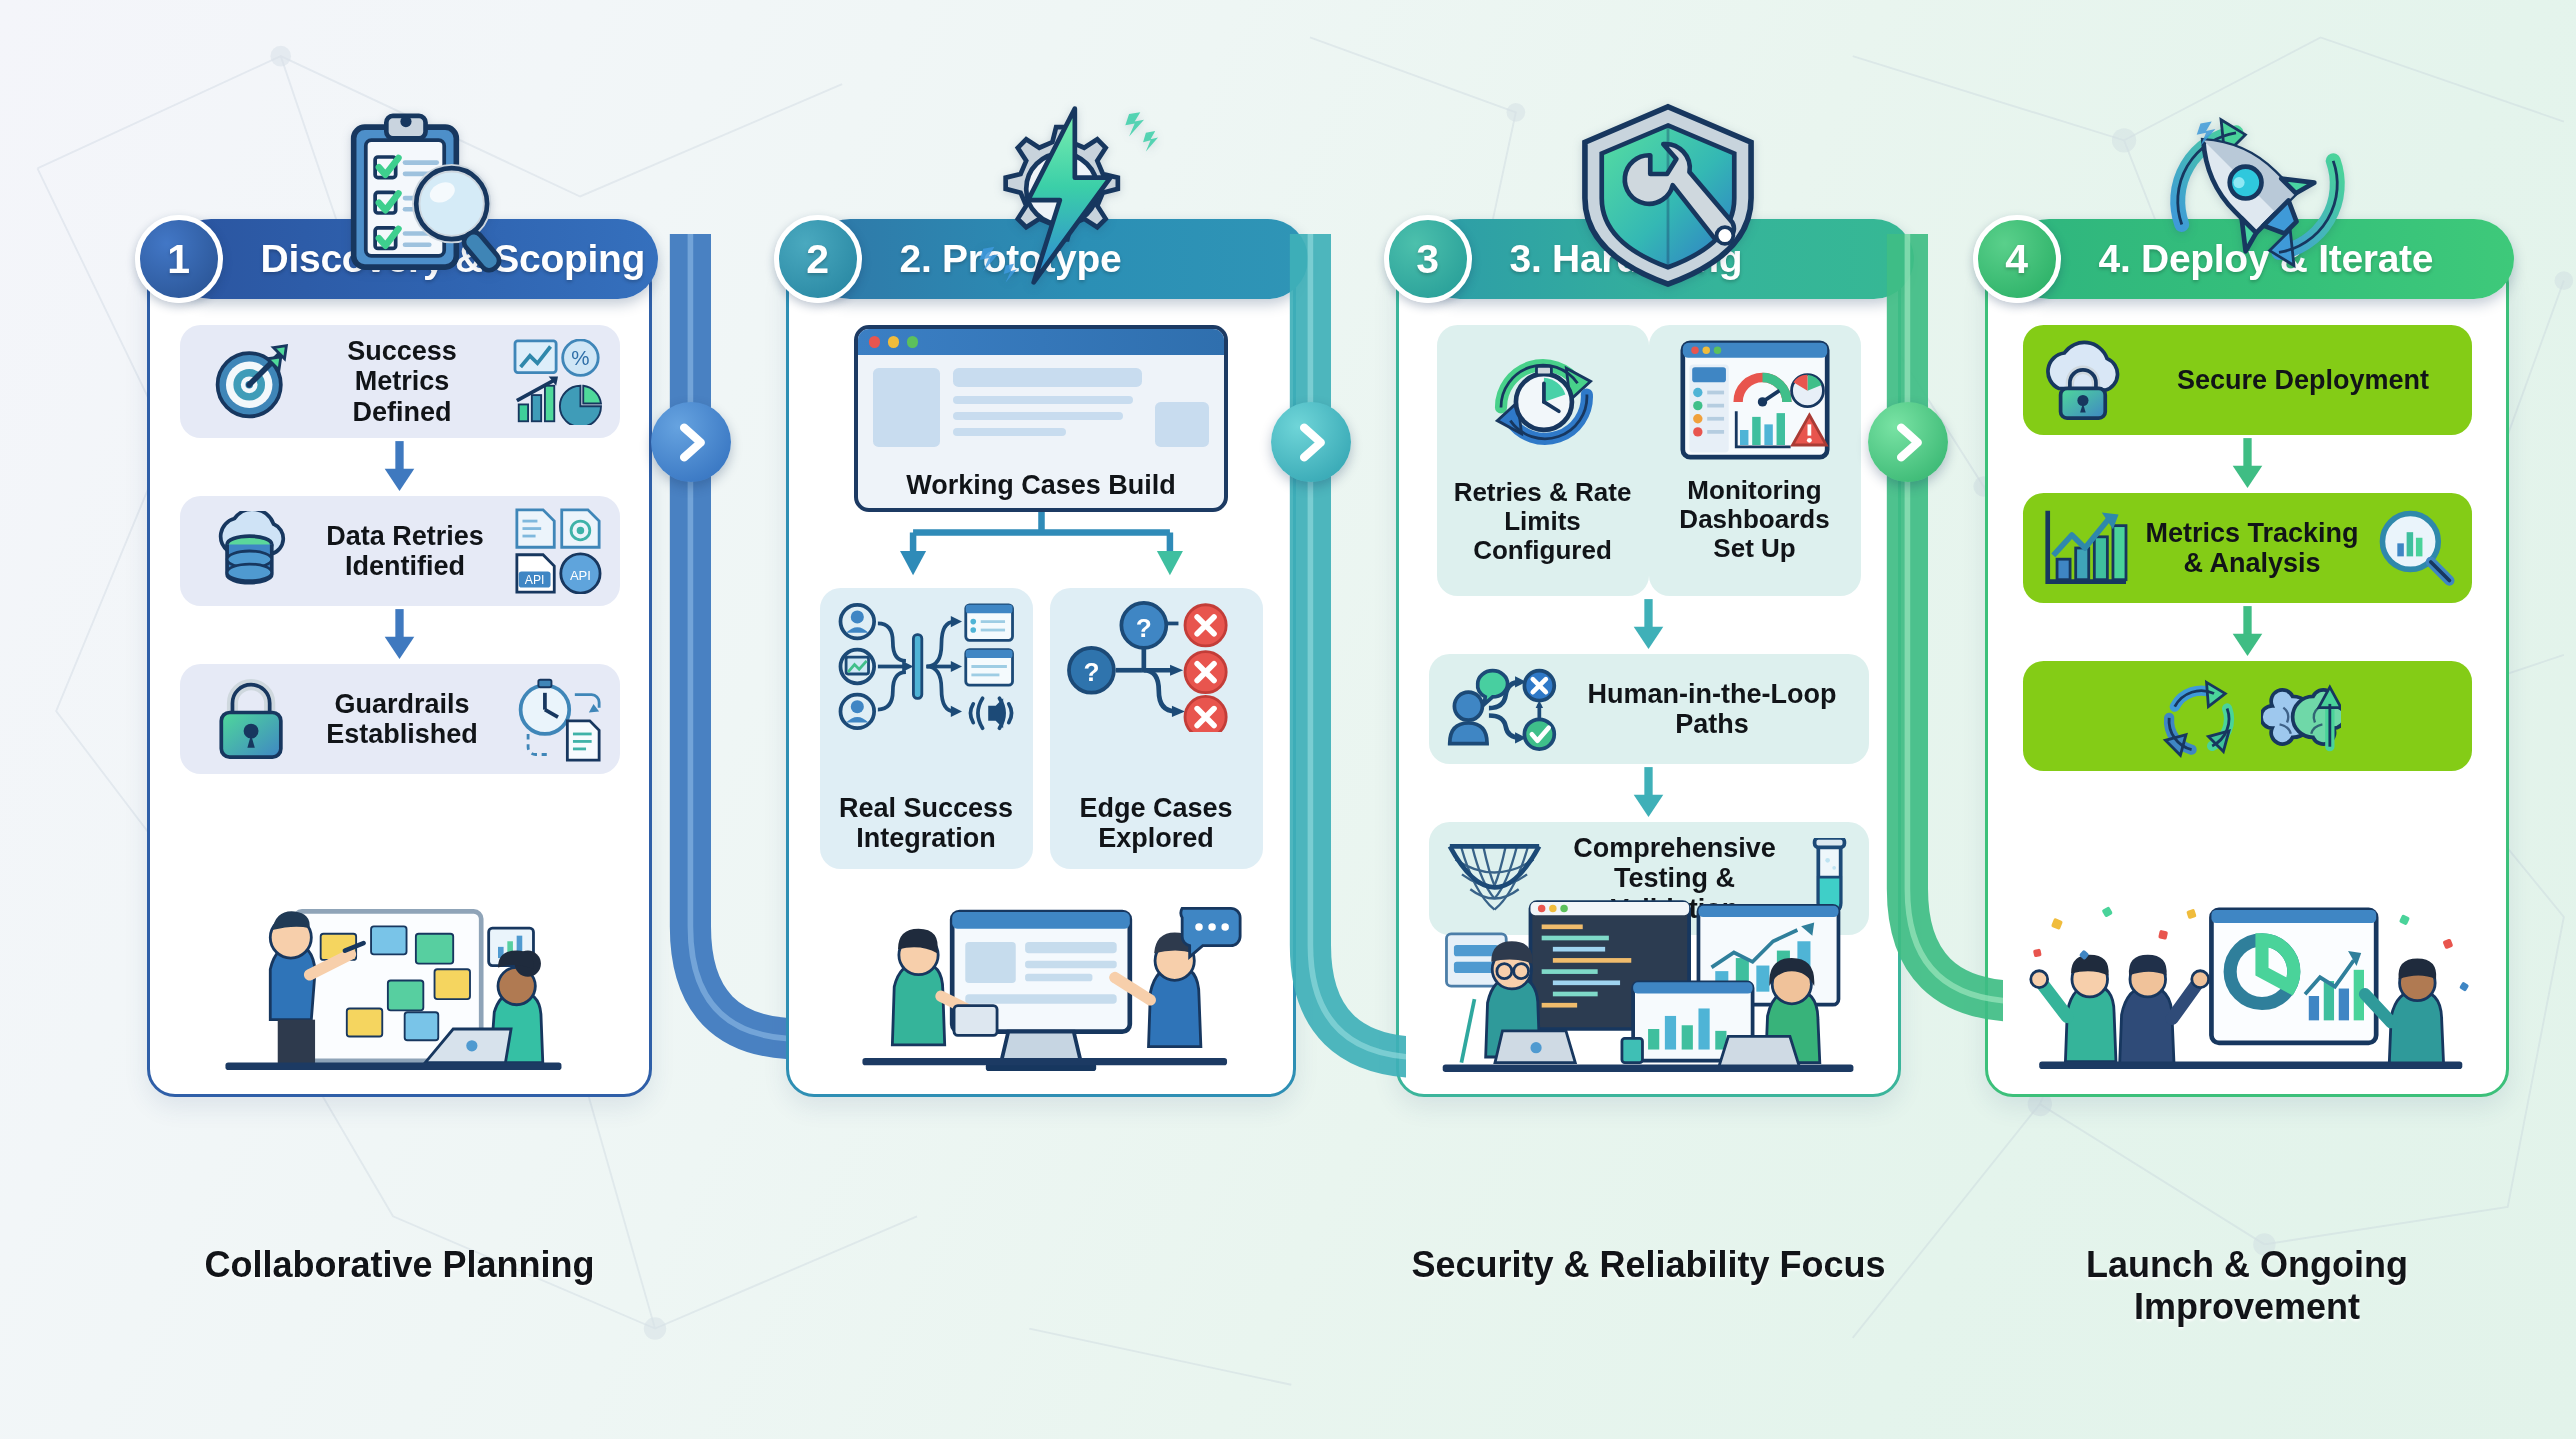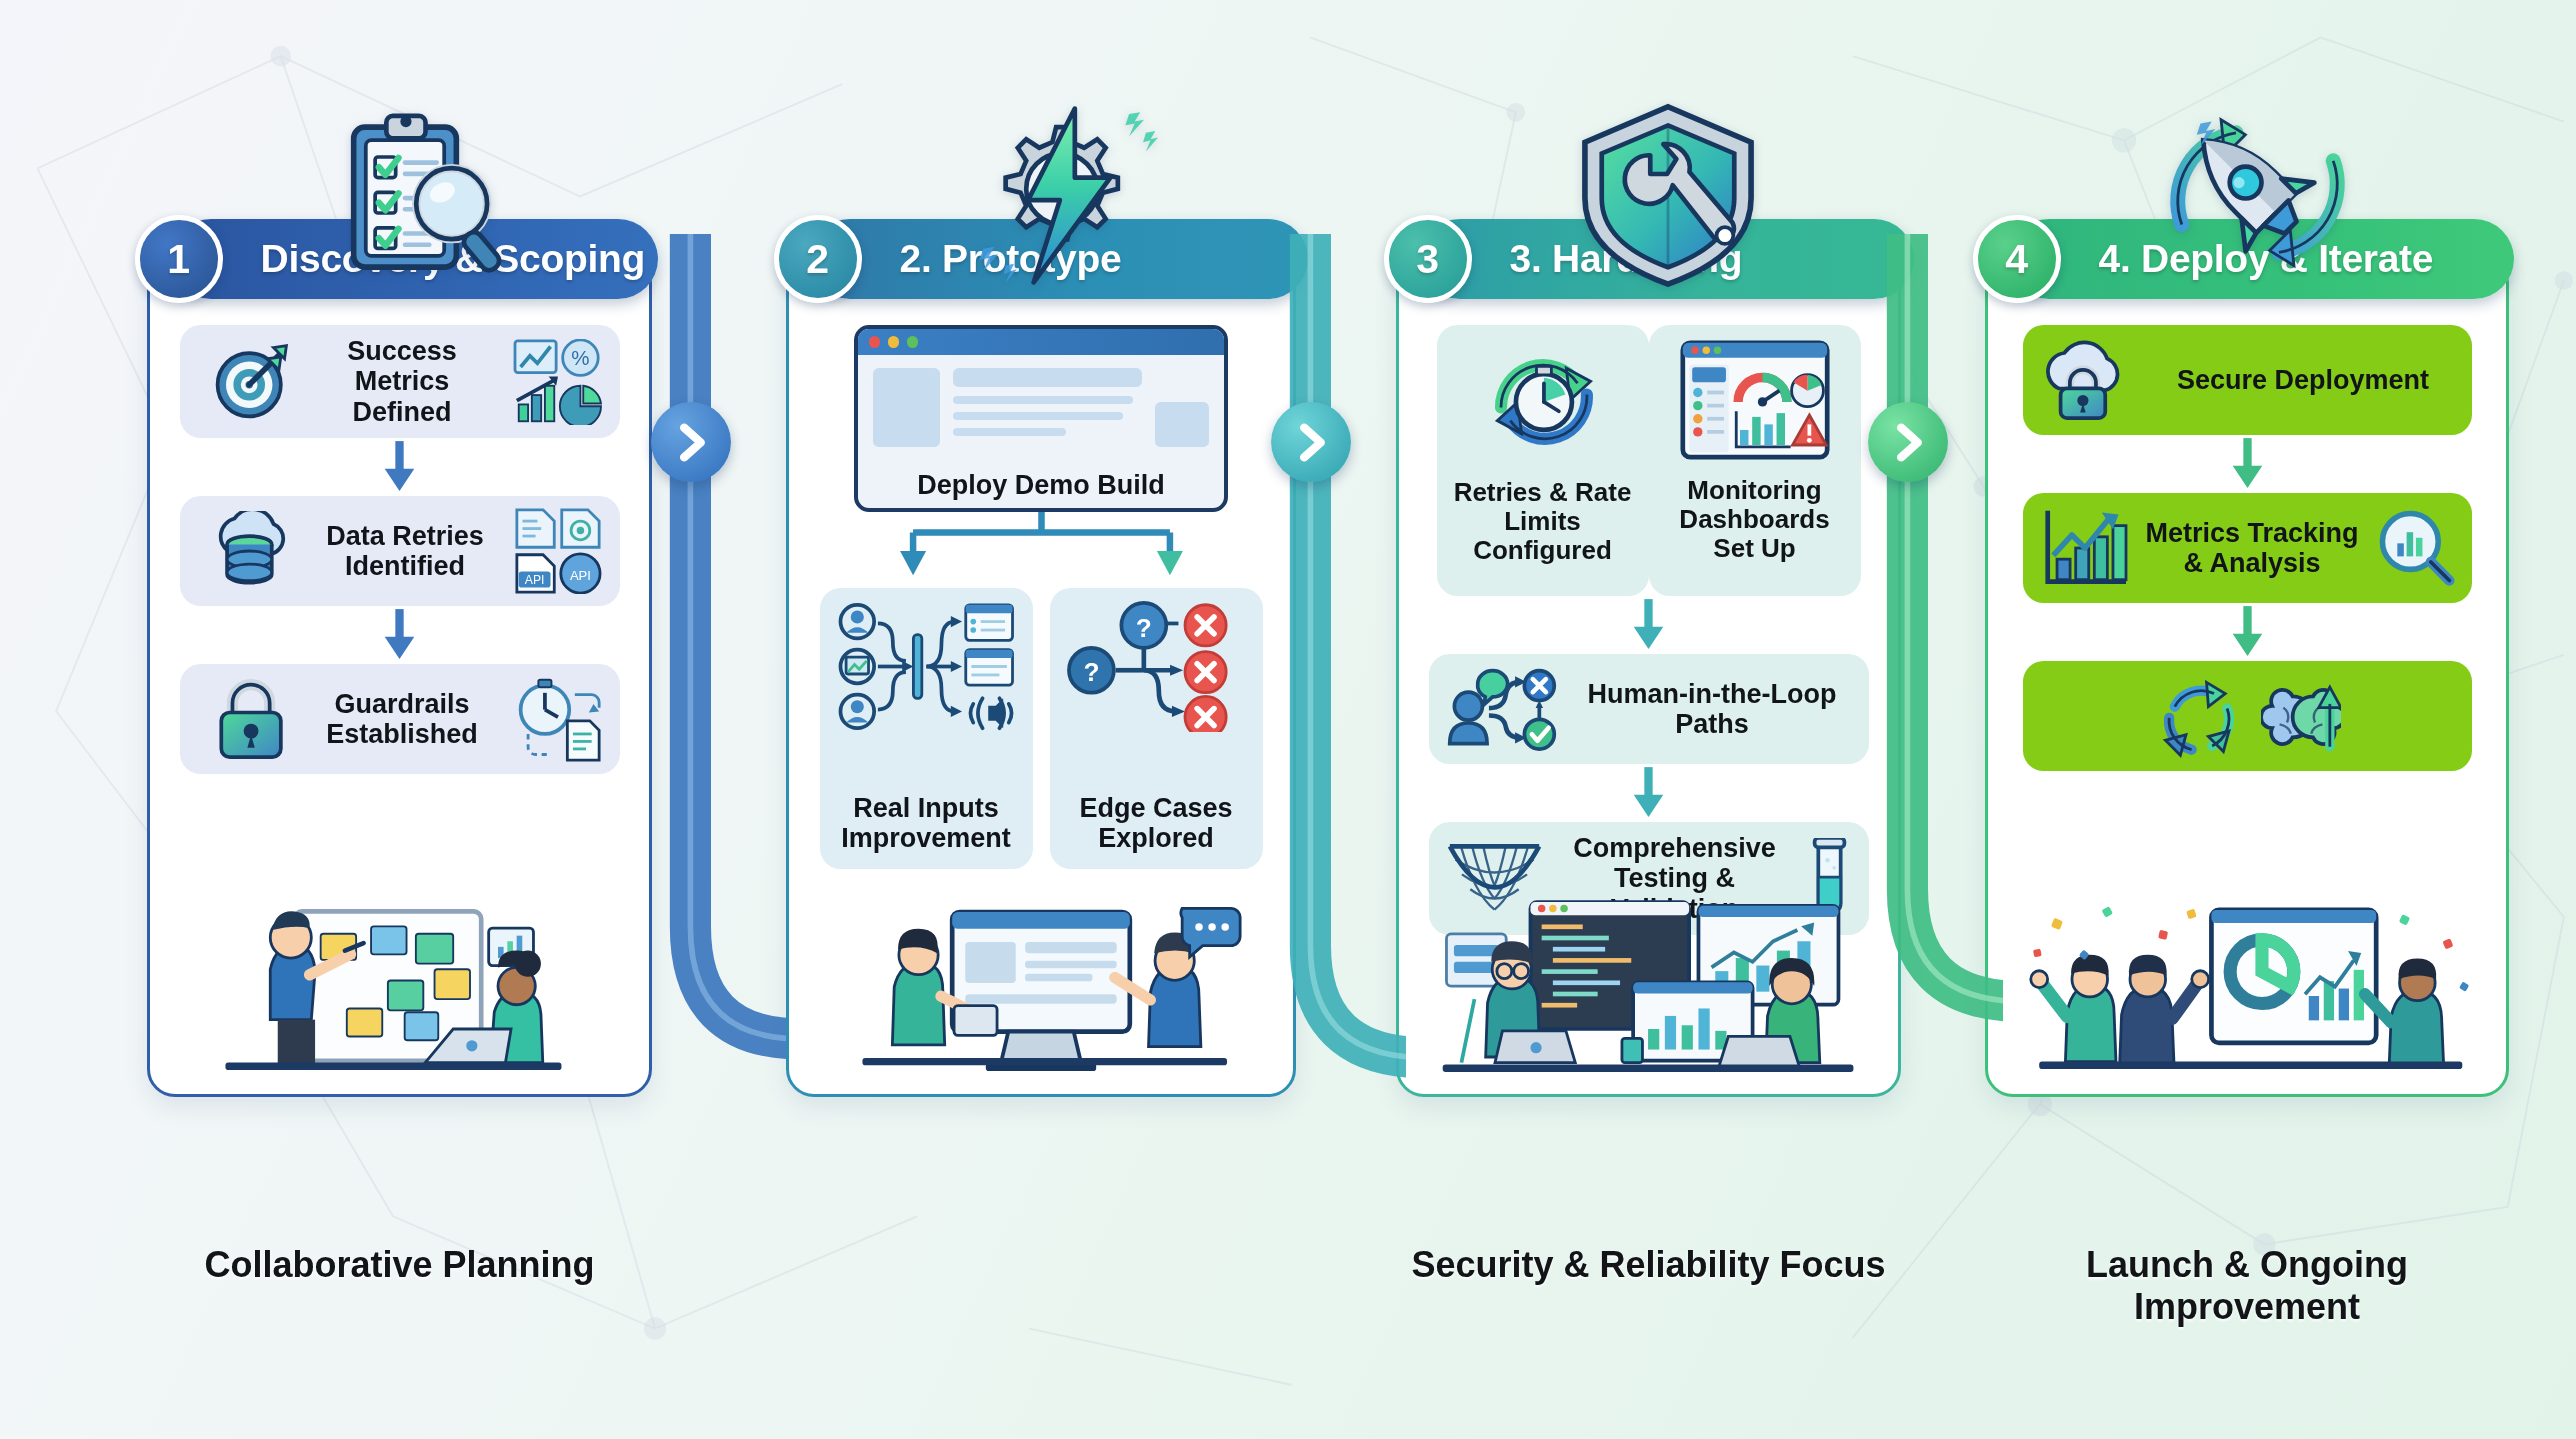--- a/index.html
+++ b/index.html
@@ -499,21 +499,21 @@
           <div class="browser-skel">
             <div class="sk-box" style="width:67px;height:79px"></div>
             <div style="flex:1">
               <div class="sk-box" style="height:18.7px;margin-bottom:9.4px"></div>
               <div class="sk-box" style="height:8.4px;margin-bottom:7.5px;width:95%"></div>
               <div class="sk-box" style="height:8.4px;margin-bottom:7.5px;width:90%"></div>
               <div class="sk-box" style="height:8.4px;width:60%"></div>
             </div>
             <div class="sk-box" style="width:54px;height:45px;align-self:flex-end"></div>
           </div>
-          <div class="browser-label">Deploy Demo Build</div>
+          <div class="browser-label">Working Cases Build</div>
         </div>
 
         <div>
           <svg width="393" height="67" viewBox="0 0 420 72">
             <path d="M210 0 V22 M72 22 H348 M72 22 V46 M348 22 V46" stroke="#2f8bb8" stroke-width="7" fill="none"></path>
             <path d="M58 42 L72 68 L86 42 z" fill="#2f8bb8"></path>
             <path d="M334 42 L348 68 L362 42 z" fill="#3fbfa0"></path>
           </svg>
         </div>
 
@@ -573,21 +573,21 @@
                   <g fill="none" stroke="#1c4a77" stroke-width="4" stroke-linecap="round">
                     <path d="M150 110 q-6 10 0 20"></path>
                       <path d="M160 104 q-10 16 0 32"></path>
                     <path d="M188 110 q6 10 0 20"></path>
                       <path d="M178 104 q10 16 0 32"></path>
                   </g>
                   <path d="M166 112 h8 l8 -8 v32 l-8 -8 h-8z" fill="#1c4a77"></path>
                 </g>
               </svg>
             </span>
-            <span class="split-label">Real Inputs Improvement</span>
+            <span class="split-label">Real Success Integration</span>
           </div>
 
           <div class="split-card">
             <span>
               <svg width="178" height="131" viewBox="0 0 190 140">
                 <circle cx="82" cy="26" r="24" fill="#3f86c4" stroke="#1c4a77" stroke-width="4"></circle>
                 <text x="82" y="38" font-size="28" fill="#fff" text-anchor="middle" font-weight="bold" font-family="Liberation Sans, sans-serif">?</text>
                 <circle cx="26" cy="74" r="24" fill="#2f74ad" stroke="#1c4a77" stroke-width="4"></circle>
                 <text x="26" y="86" font-size="28" fill="#fff" text-anchor="middle" font-weight="bold" font-family="Liberation Sans, sans-serif">?</text>
                 <g stroke="#1c4a77" stroke-width="5" fill="none">

